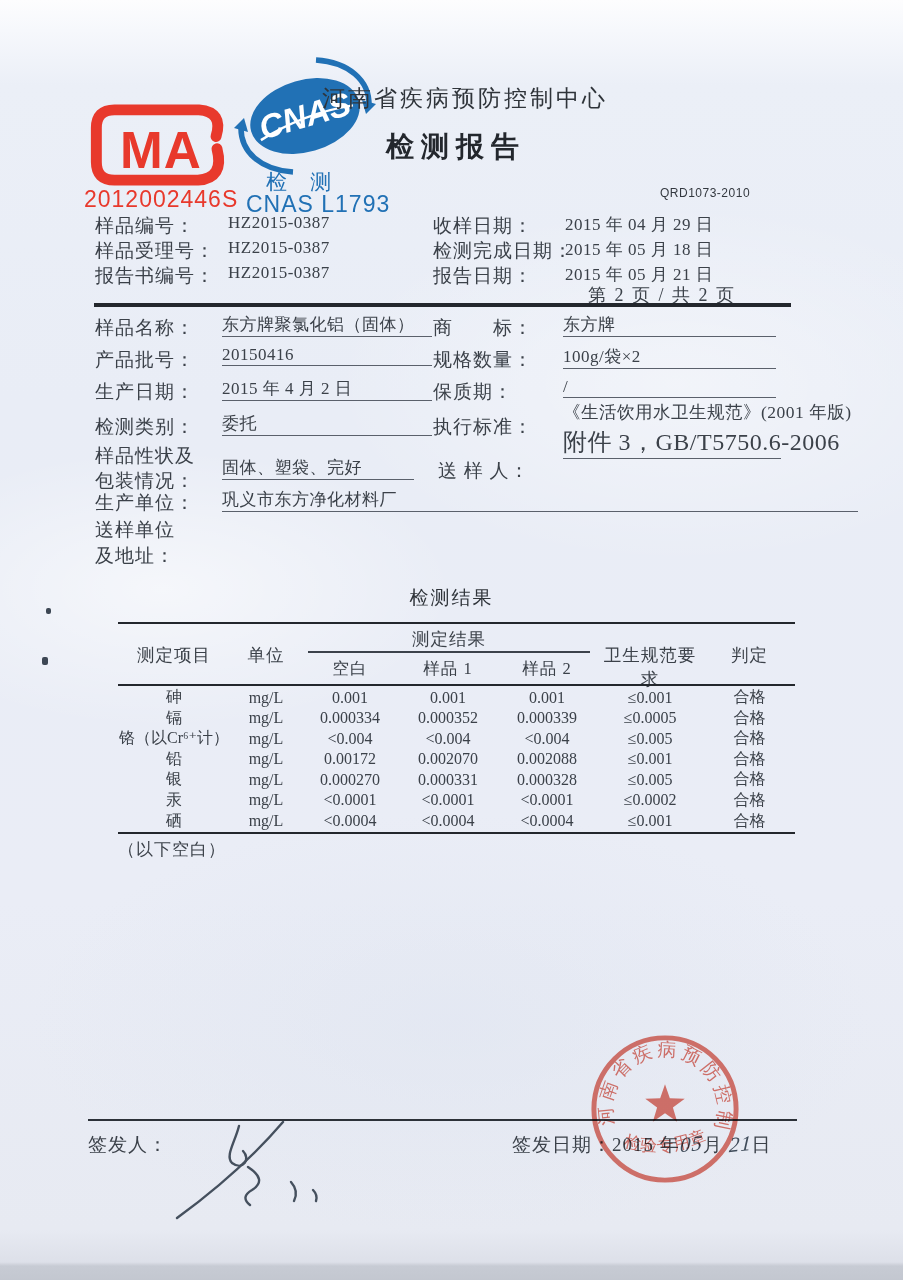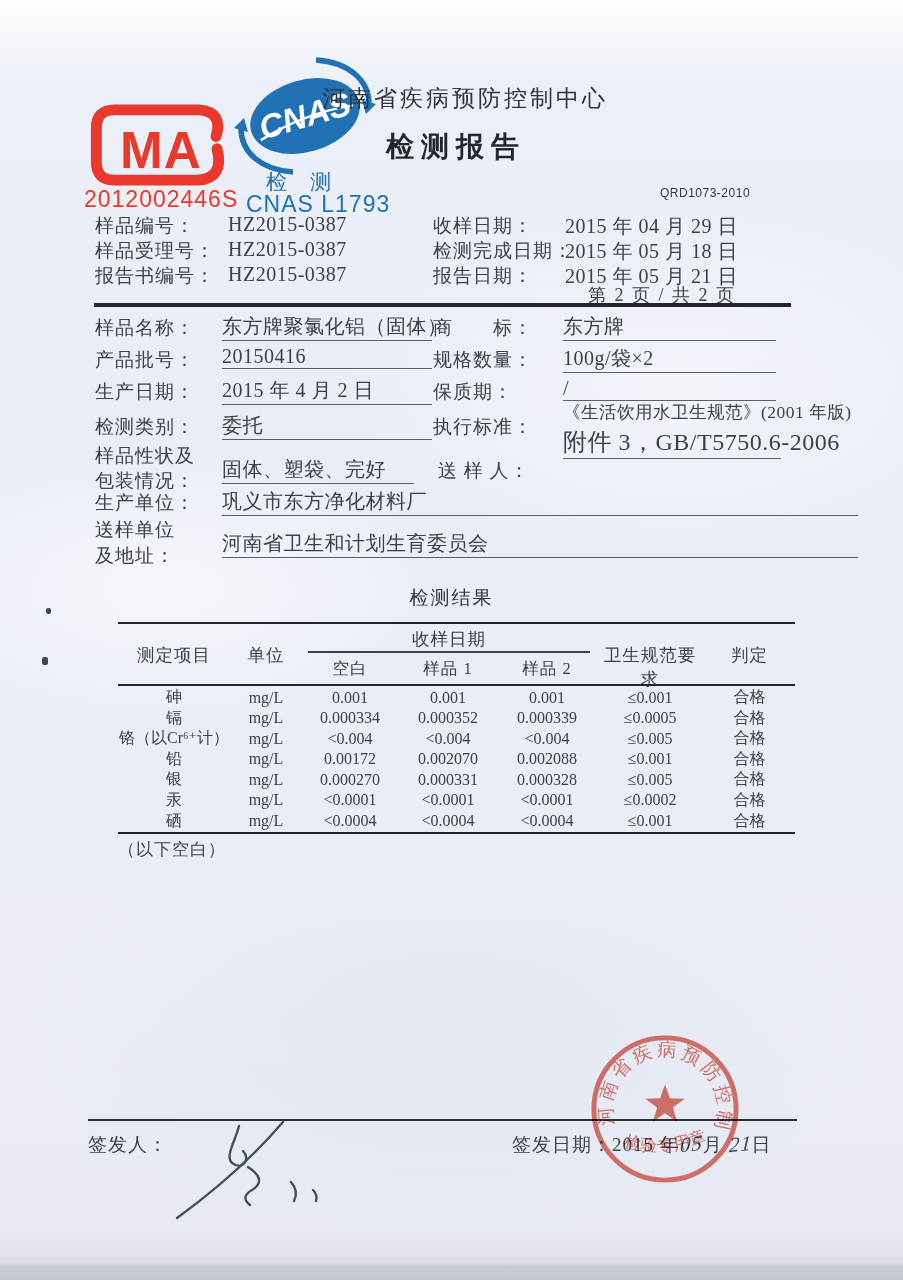--- a/index.html
+++ b/index.html
@@ -7,21 +7,21 @@
     position:relative;width:903px;height:1280px;margin:0 auto;overflow:hidden;
     font-family:"Liberation Serif","DejaVu Serif",serif;color:#3b4149;
     background:
       radial-gradient(ellipse 420px 200px at 18% 46%, rgba(255,255,255,.55), rgba(255,255,255,0) 70%),
       radial-gradient(ellipse 500px 260px at 75% 30%, rgba(255,255,255,.4), rgba(255,255,255,0) 70%),
       radial-gradient(ellipse 600px 300px at 50% 80%, rgba(222,228,240,.5), rgba(255,255,255,0) 70%),
       linear-gradient(180deg,#fdfdfe 0px,#f6f8fc 30px,#ebeff7 85px,#e9edf6 400px,#eaedf6 900px,#e7eaf2 1230px,#dde0e9 1262px,#c7cbd4 1266px,#c3c7d0 1280px);
   }
   .abs{position:absolute;}
   .lbl{position:absolute;font-size:19px;white-space:pre;letter-spacing:1px;}
-  .val{position:absolute;font-size:20px;white-space:pre;letter-spacing:.5px;}
+  .val{position:absolute;font-size:17px;white-space:pre;letter-spacing:.5px;}
   .u{border-bottom:1.2px solid #5a606b;}
   .red{color:#e8392c;}
   .blue{color:#2171b5;}
   .page-ind{position:absolute;font-size:18px;letter-spacing:2px;}
   .rule{position:absolute;background:#23272d;}
   .thin-rule{position:absolute;background:#3c424b;height:1.6px;}
   
   .tbl{position:absolute;left:118px;top:622px;width:677px;height:212px;}
   .tbl .hdr-cell{position:absolute;font-size:17.5px;text-align:center;letter-spacing:1px;}
   .t-rows{position:absolute;left:0;top:65px;width:677px;}
@@ -102,29 +102,28 @@
   <div class="lbl" style="left:95px;top:443px;">样品性状及</div>
   <div class="lbl" style="left:95px;top:468px;">包装情况：</div>
   <div class="val u" style="left:222px;top:456px;width:192px;">固体、塑袋、完好</div>
   <div class="lbl" style="left:438px;top:458px;">送 样 人：</div>
 
   <div class="lbl" style="left:95px;top:490px;">生产单位：</div>
   <div class="val u" style="left:222px;top:488px;width:636px;">巩义市东方净化材料厂</div>
 
   <div class="lbl" style="left:95px;top:517px;">送样单位</div>
   <div class="lbl" style="left:95px;top:543px;">及地址：</div>
-  <div class="val u" style="left:222px;top:530px;width:636px;">河南省卫生和计划生育委员会</div>
 
   <div class="abs" style="left:0;top:585px;width:903px;text-align:center;font-size:19px;letter-spacing:2px;color:#2f343a;">检测结果</div>
 
   <div class="tbl">
     <div class="rule" style="left:0;top:0;width:677px;height:2.2px;"></div>
     <div class="hdr-cell" style="left:0;top:21px;width:112px;">测定项目</div>
     <div class="hdr-cell" style="left:112px;top:21px;width:72px;">单位</div>
-    <div class="hdr-cell" style="left:184px;top:5px;width:294px;">收样日期</div>
+    <div class="hdr-cell" style="left:184px;top:5px;width:294px;">测定结果</div>
     <div class="thin-rule" style="left:190px;top:29px;width:282px;"></div>
     <div class="hdr-cell" style="left:184px;top:36px;width:96px;font-size:16.5px;">空白</div>
     <div class="hdr-cell" style="left:280px;top:36px;width:100px;font-size:16.5px;">样品 1</div>
     <div class="hdr-cell" style="left:380px;top:36px;width:98px;font-size:16.5px;">样品 2</div>
     <div class="hdr-cell" style="left:478px;top:21px;width:108px;font-family:Liberation Serif, serif;">卫生规范要求</div>
     <div class="hdr-cell" style="left:586px;top:21px;width:91px;">判定</div>
     <div class="rule" style="left:0;top:62px;width:677px;height:1.8px;"></div>
 
     <div class="t-rows">
       <div class="t-row">

